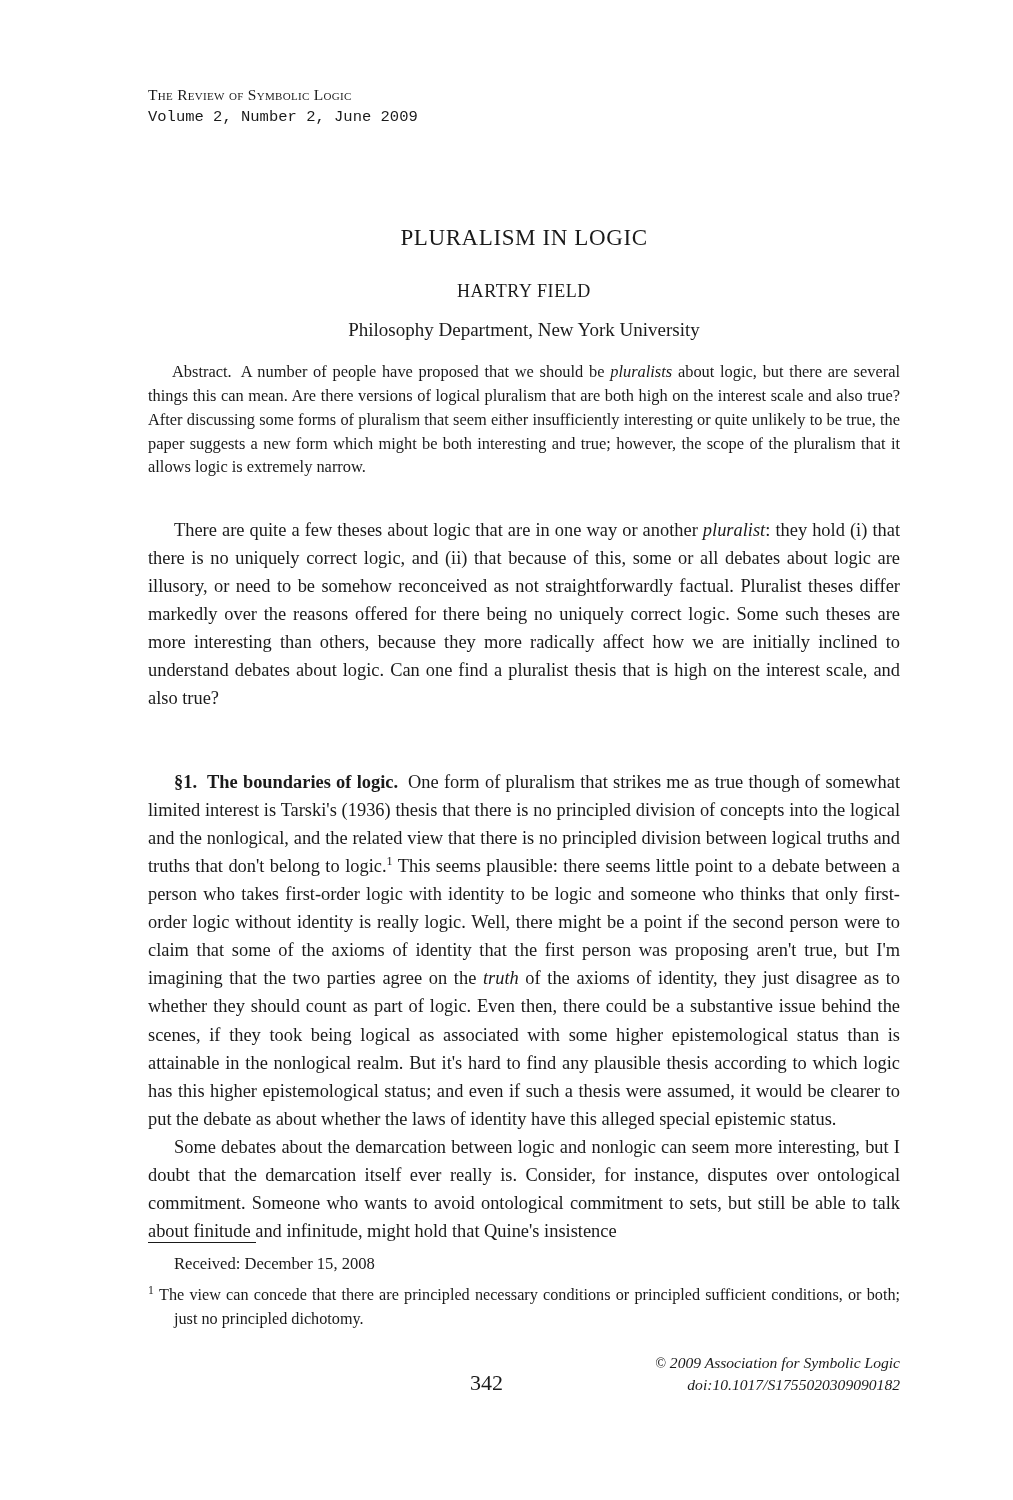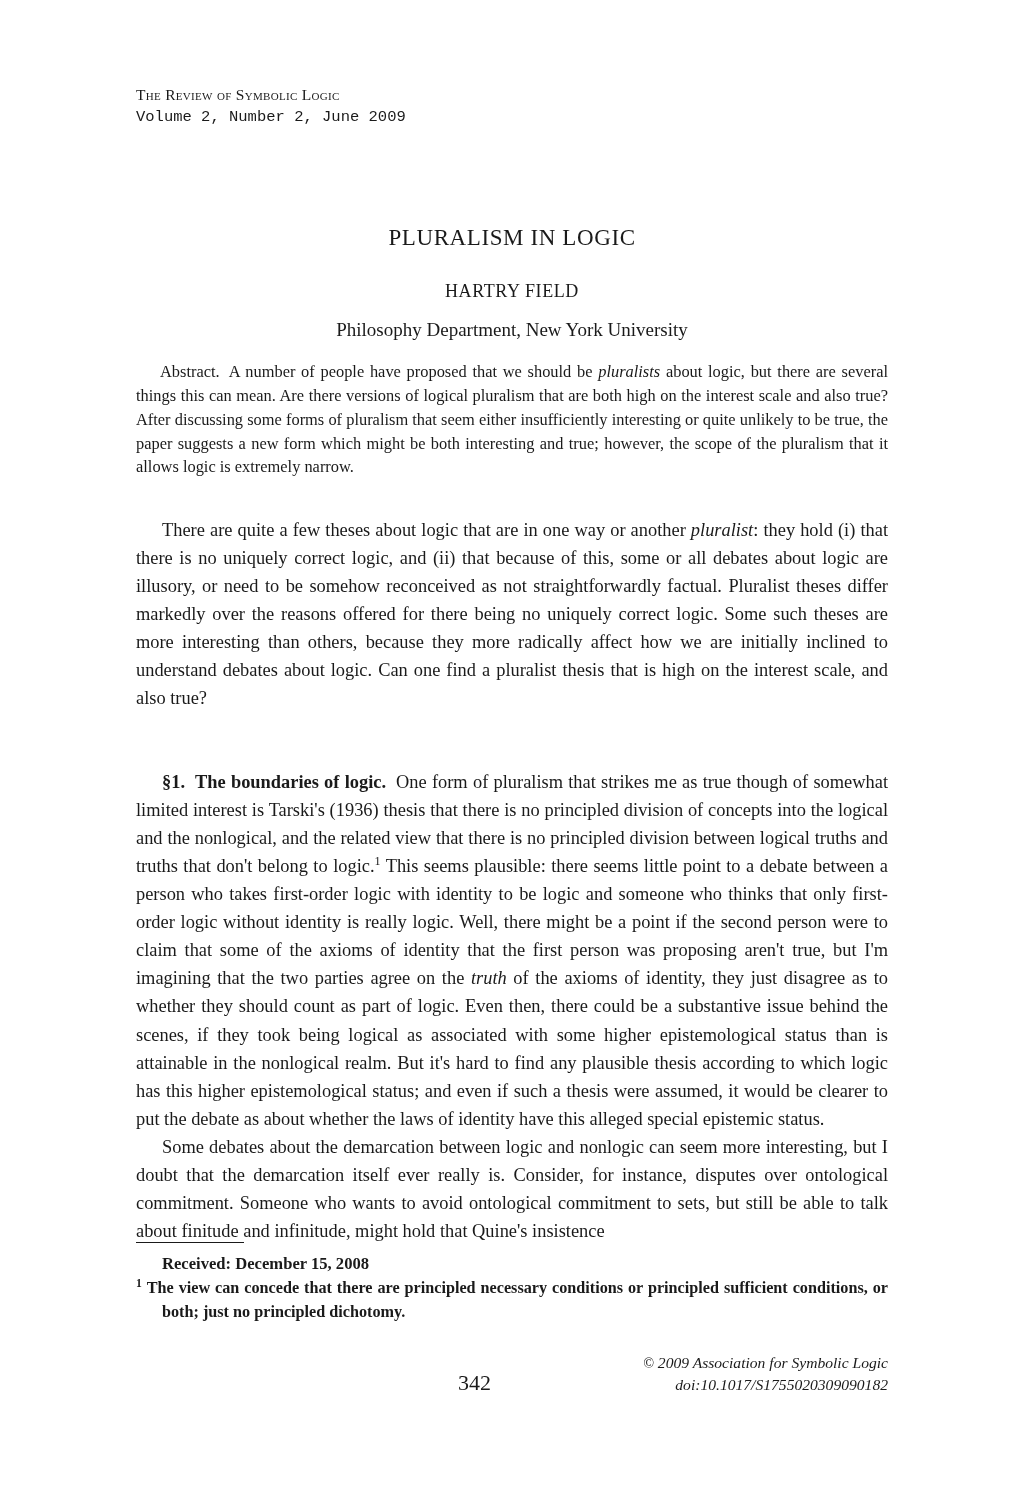--- a/index.html
+++ b/index.html
@@ -10,21 +10,21 @@
   body {
     width: 1013px;
     height: 1500px;
     position: relative;
     font-family: "Liberation Serif", "DejaVu Serif", serif;
     color: #1a1a1a;
     overflow: hidden;
   }
   .page {
     position: absolute;
-    left: 136px;
+    left: 148px;
     top: 0;
     width: 752px;
     height: 1500px;
   }
   
   .runhead {
     position: absolute;
     top: 84px;
     left: 0;
     width: 100%;
@@ -123,39 +123,38 @@
   }
   em {
     font-style: italic;
   }
   
   .footnote-area {
     position: absolute;
     top: 1242px;
     left: 0;
     width: 752px;
-    font-weight: bold;
   }
   .fn-rule {
     width: 108px;
     height: 0;
     border-top: 1.4px solid #1a1a1a;
     margin: 0 0 9px 0;
   }
   .received {
     font-size: 16.6px;
     padding-left: 26px;
     line-height: 1.45;
   }
   .footnote {
     font-size: 16.2px;
     line-height: 1.46;
     text-align: justify;
     text-justify: inter-word;
-    margin-top: 1px;
+    margin-top: 8px;
     padding-left: 26px;
     text-indent: -26px;
   }
   .footnote .fn-num {
     font-size: 0.72em;
     vertical-align: super;
     line-height: 0;
   }
   .footnote .fn-body {
     text-indent: 0;

